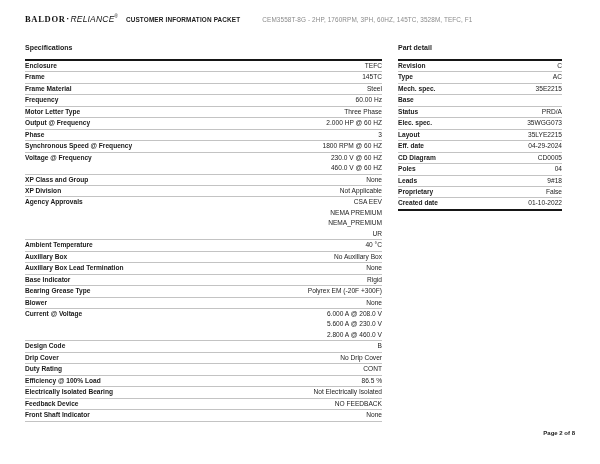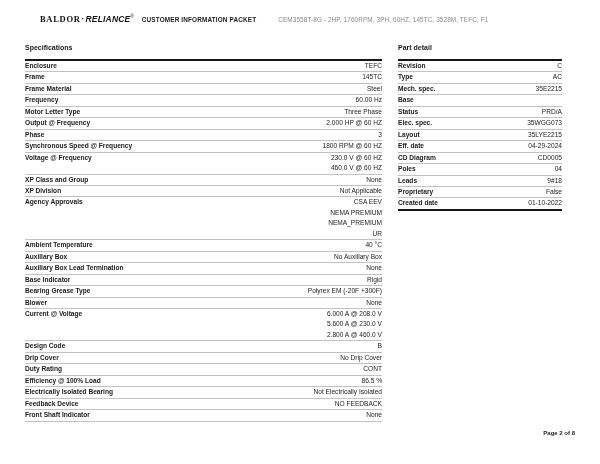--- a/index.html
+++ b/index.html
@@ -8,23 +8,23 @@
     position:relative;
     background:#ffffff;
     font-family:"Liberation Sans", sans-serif;
     color:#1a1a1a;
     overflow:hidden;
   }
 
   
   .header { position:absolute; top:14px; left:25px; right:25px; display:flex; align-items:baseline; white-space:nowrap; }
   .logo { font-size:8.5px; color:#111; }
-  .logo .baldor { font-family:"Liberation Serif", serif; font-weight:bold; letter-spacing:0.7px;margin-left:15px; }
+  .logo .baldor { font-family:"Liberation Serif", serif; font-weight:bold; letter-spacing:0.7px; }
   .logo .dot { font-weight:bold; margin:0 1px; }
-  .logo .reliance { font-style:italic; font-weight:bold; letter-spacing:0.2px; }
+  .logo .reliance { font-style:italic; font-weight:normal; letter-spacing:0.2px; }
   .logo .mark { font-size:4.5px; vertical-align:super; }
   .doc-title { margin-left:8px; font-size:6.4px; font-weight:bold; letter-spacing:0.15px; }
   .product-line { margin-left:22px; font-size:6.4px; color:#8a8a8a; letter-spacing:0.1px; }
 
   
   .section { position:absolute; top:44px; }
   .section.spec { left:25px; width:357px; }
   .section.part { left:398px; width:164px; }
   .section-title { font-size:7px; font-weight:bold; line-height:8px; margin:0 0 7px 0; }
 

